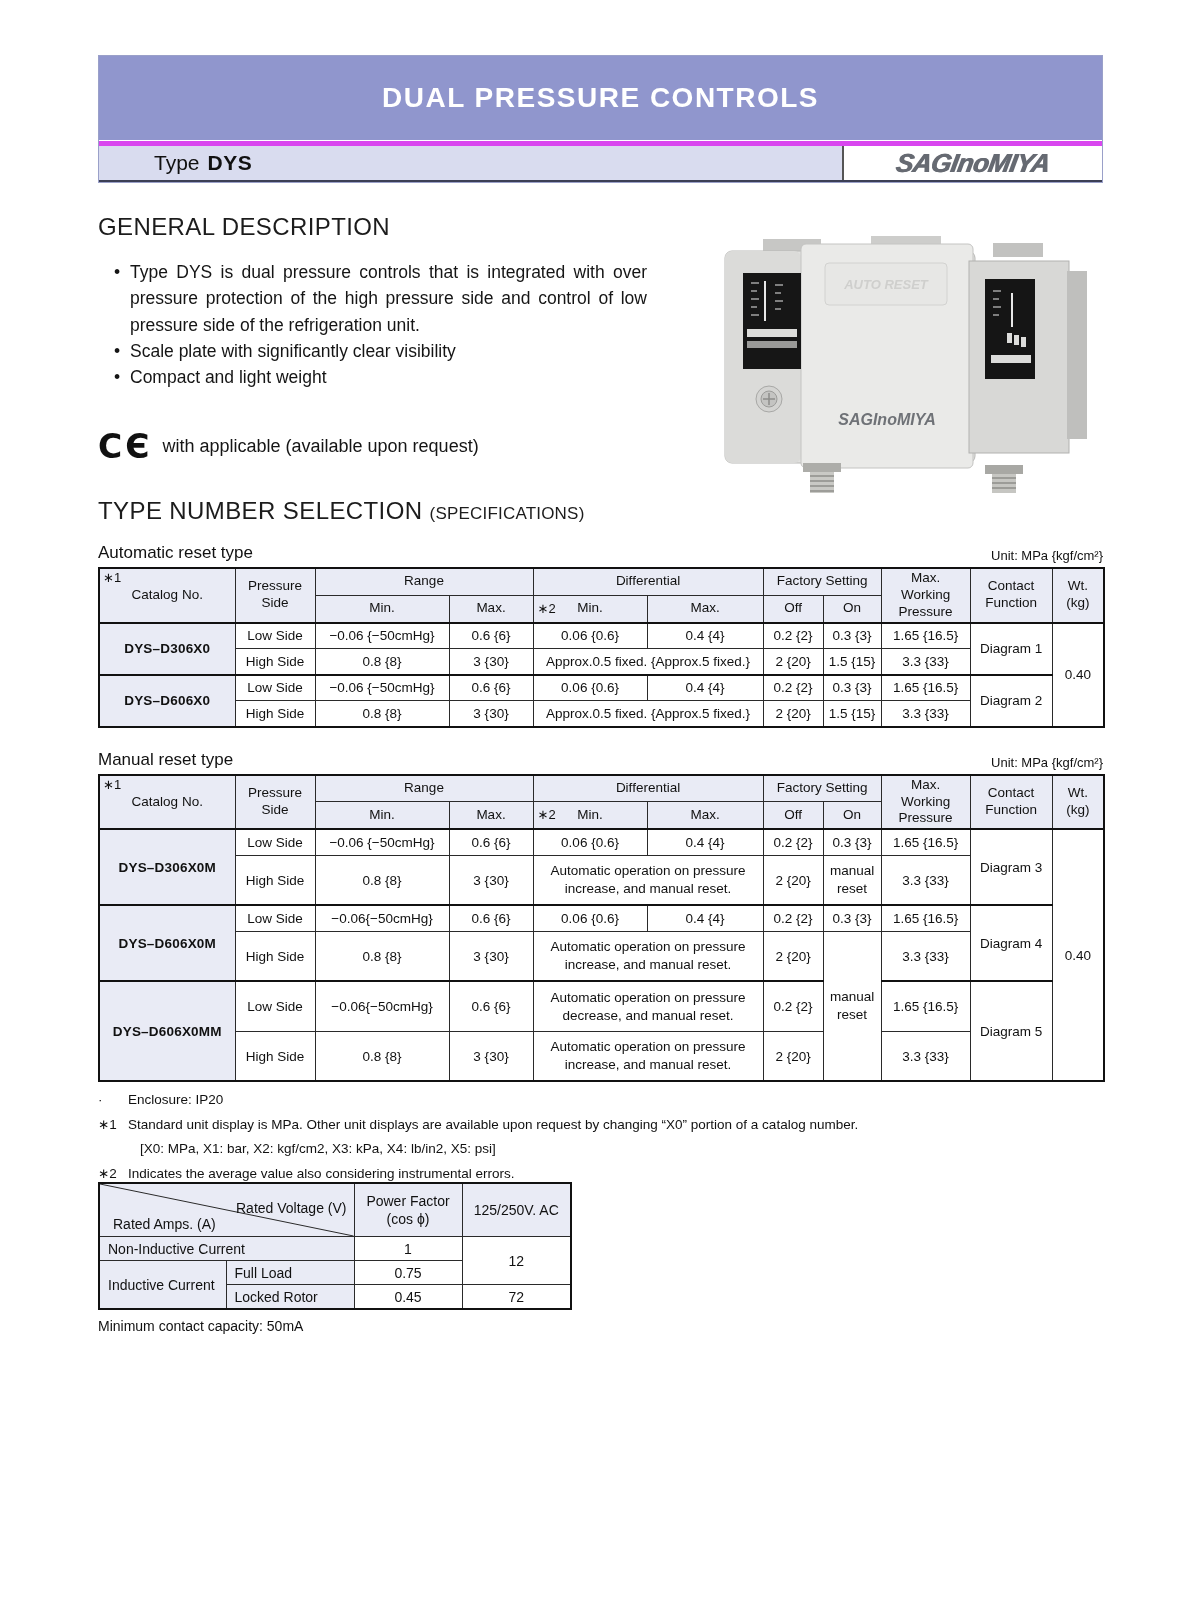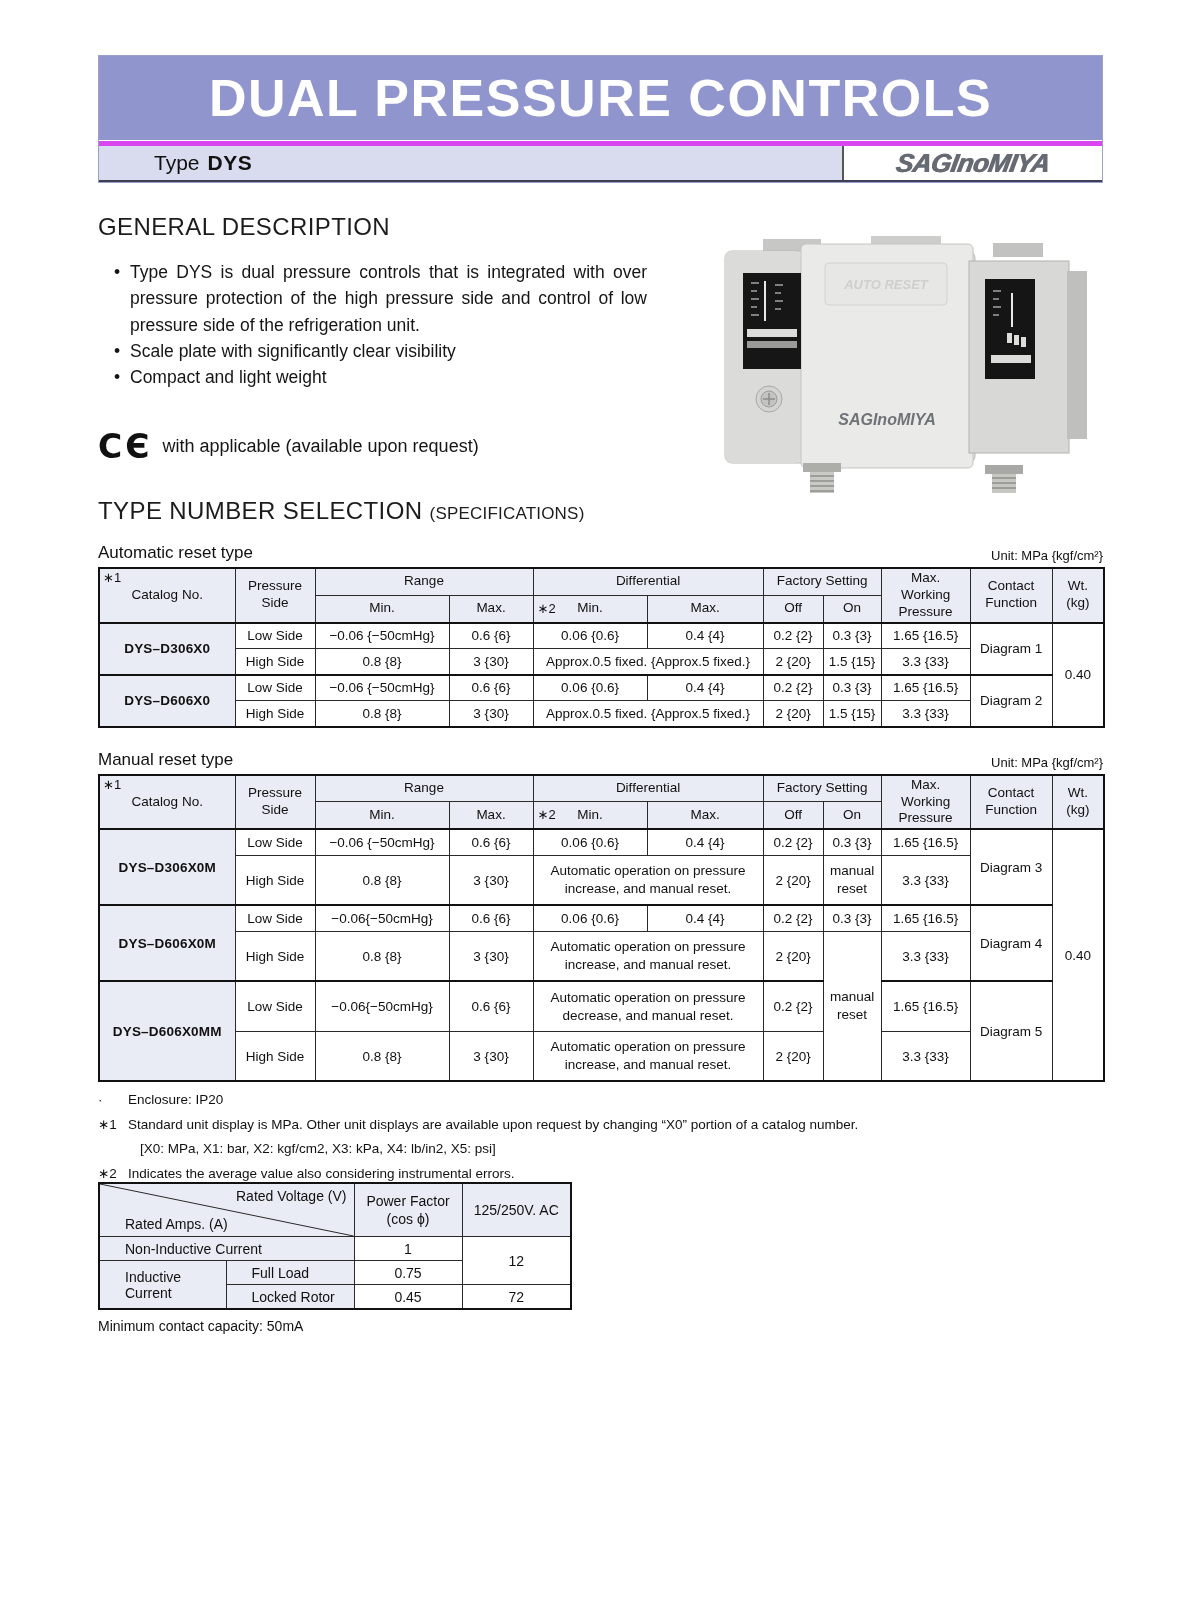--- a/index.html
+++ b/index.html
@@ -9,21 +9,21 @@
     -webkit-font-smoothing:antialiased;
   }
   .page { position:relative; width:1005px; margin:0 0 0 98px; }
 
   
   .hdr { margin-top:55px; border:1px solid #9aa0c9; }
   .banner {
     height:84px; background:#9096cd; display:flex; align-items:center; justify-content:center;
     border-bottom:1px solid #fff;
   }
-  .banner-title { color:#fff; font-size:52px; font-weight:bold; letter-spacing:1.5px; }
+  .banner-title { color:#fff; font-size:28px; font-weight:bold; letter-spacing:1.5px; }
   .subbar {
     height:34px; background:#d9dcef; display:flex; align-items:stretch;
     border-top:5px solid #d946ef; border-bottom:2px solid #3c3f55;
   }
   .subbar-left { flex:1; display:flex; align-items:center; padding-left:55px; font-size:21px; color:#111; }
   .subbar-left .tlabel { font-weight:normal; margin-right:8px; }
   .subbar-left .tvalue { font-weight:bold; letter-spacing:0.5px; }
   .logobox {
     width:258px; background:#fff; border-left:2px solid #555;
     display:flex; align-items:center; justify-content:center;
@@ -81,24 +81,24 @@
   .note-row .ntext { flex:1; }
   .note-row.cont .ntext { padding-left:12px; }
 
   
   .elec-head { margin-top:44px; margin-bottom:10px; }
   table.elec { border-collapse:collapse; width:472px; table-layout:fixed; border:2px solid #111; }
   table.elec th, table.elec td { border:1px solid #2a2a2a; font-size:14px; padding:2px 4px; color:#111; }
   table.elec .lav { background:#e9ebf5; }
   td.diag { position:relative; height:48px; padding:0; }
   td.diag svg { position:absolute; inset:0; width:100%; height:100%; }
-  .dt-top { position:absolute; top:4px; right:7px; font-size:14px; }
-  .dt-bot { position:absolute; bottom:4px; left:25px; font-size:14px; }
+  .dt-top { position:absolute; top:16px; right:7px; font-size:14px; }
+  .dt-bot { position:absolute; bottom:4px; left:13px; font-size:14px; }
   .elec .cvh { text-align:center; vertical-align:middle; line-height:1.3; font-weight:normal; }
-  .elec td.lbl { text-align:left; padding-left:25px; }
+  .elec td.lbl { text-align:left; padding-left:8px; }
   .elec td.val { text-align:center; }
   tr.h-e { height:24px; }
   .elec-foot { margin-top:8px; font-size:14px; }
 </style>
 </head>
 <body>
 
 <div class="page">
 
   <div class="hdr">

